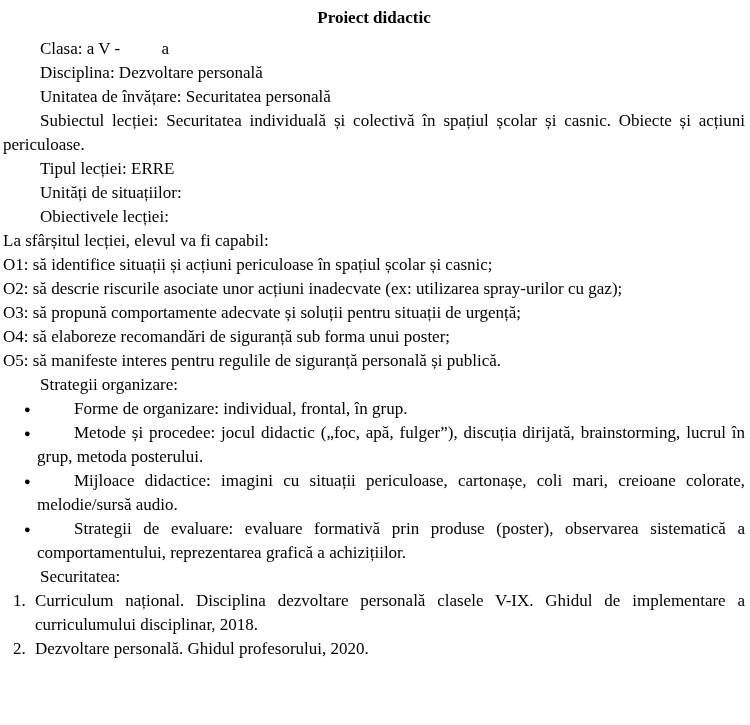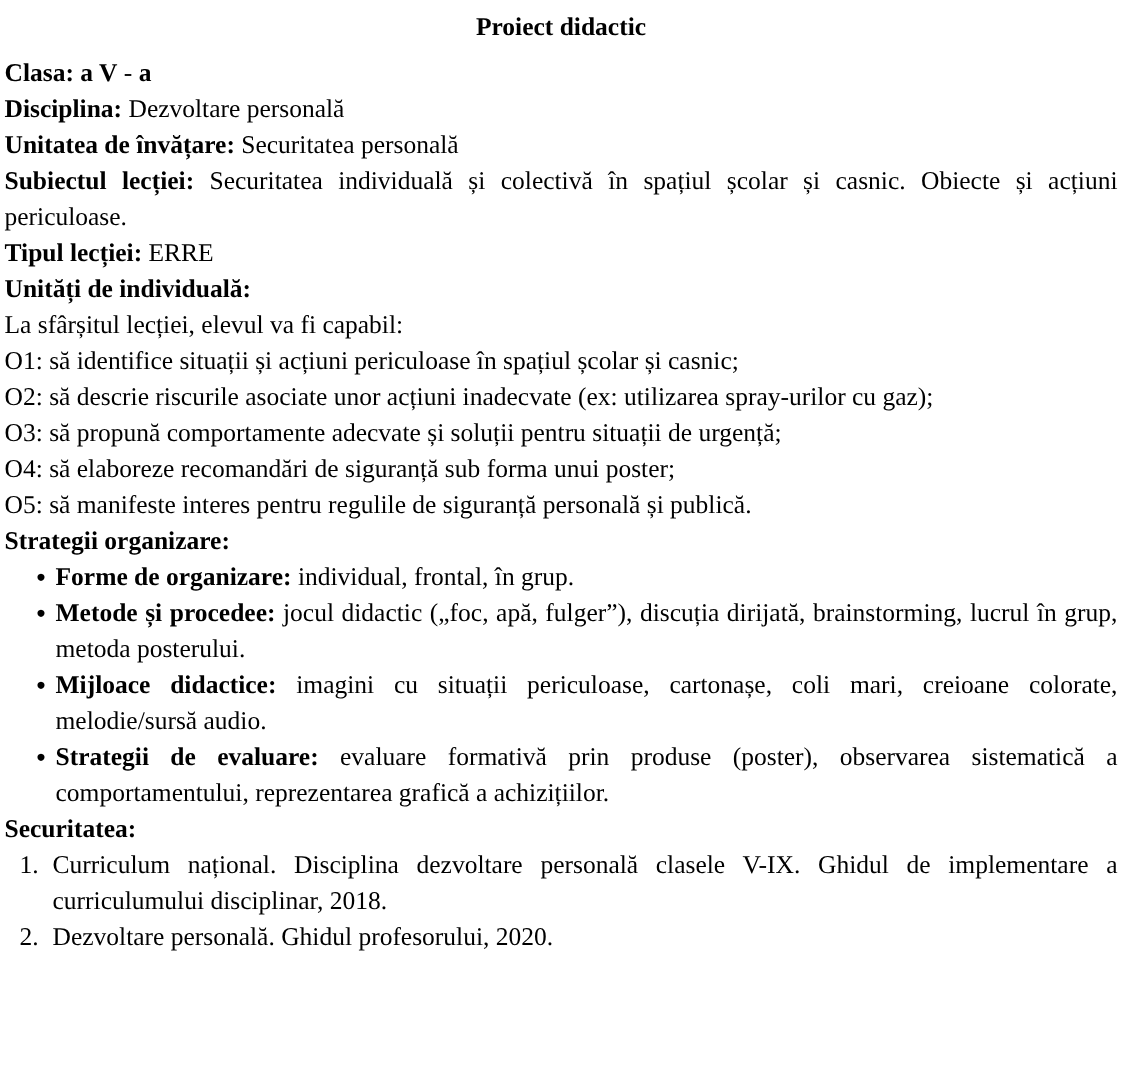--- a/index.html
+++ b/index.html
@@ -22,21 +22,22 @@
   .title {
     text-align: center;
     font-weight: bold;
     margin: 0 0 7px 0;
   }
   .para {
     margin: 0;
     text-align: justify;
   }
   .b {
-    font-weight: bold;
+    font-weight: normal;
+    margin-left: 37px;
   }
   .bullet-item {
     position: relative;
     padding-left: 34px;
     margin: 0;
     text-align: justify;
   }
   .bullet {
     position: absolute;
     left: 21px;
@@ -66,23 +67,24 @@
   <p class="para"><span class="b">Clasa: a V</span><span> - </span><span class="b">a</span></p>
 
   <p class="para"><span class="b">Disciplina:</span><span> Dezvoltare personală</span></p>
 
   <p class="para"><span class="b">Unitatea de învățare:</span><span> Securitatea personală</span></p>
 
   <p class="para"><span class="b">Subiectul lecției:</span><span> Securitatea individuală și colectivă în spațiul școlar și casnic. Obiecte și acțiuni periculoase.</span></p>
 
   <p class="para"><span class="b">Tipul lecției:</span><span> ERRE</span></p>
 
-  <p class="para b">Unități de individuală:</p>
+  <p class="para b">Unități de situațiilor:</p>
 
 
+  <p class="para b">Obiectivele lecției:</p>
 
   <p class="para">La sfârșitul lecției, elevul va fi capabil:</p>
 
   <p class="para">O1: să identifice situații și acțiuni periculoase în spațiul școlar și casnic;</p>
   <p class="para">O2: să descrie riscurile asociate unor acțiuni inadecvate (ex: utilizarea spray-urilor cu gaz);</p>
   <p class="para">O3: să propună comportamente adecvate și soluții pentru situații de urgență;</p>
   <p class="para">O4: să elaboreze recomandări de siguranță sub forma unui poster;</p>
   <p class="para">O5: să manifeste interes pentru regulile de siguranță personală și publică.</p>
 
   <p class="para b">Strategii organizare:</p>

